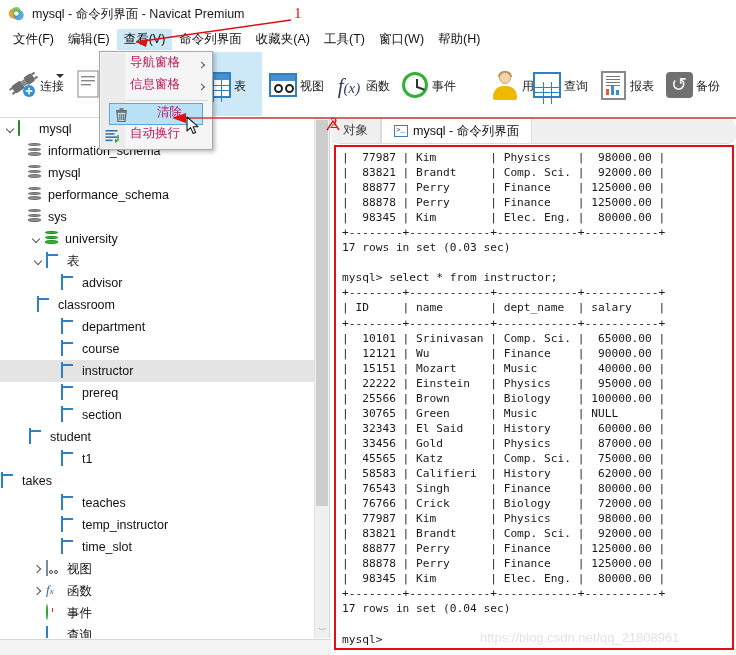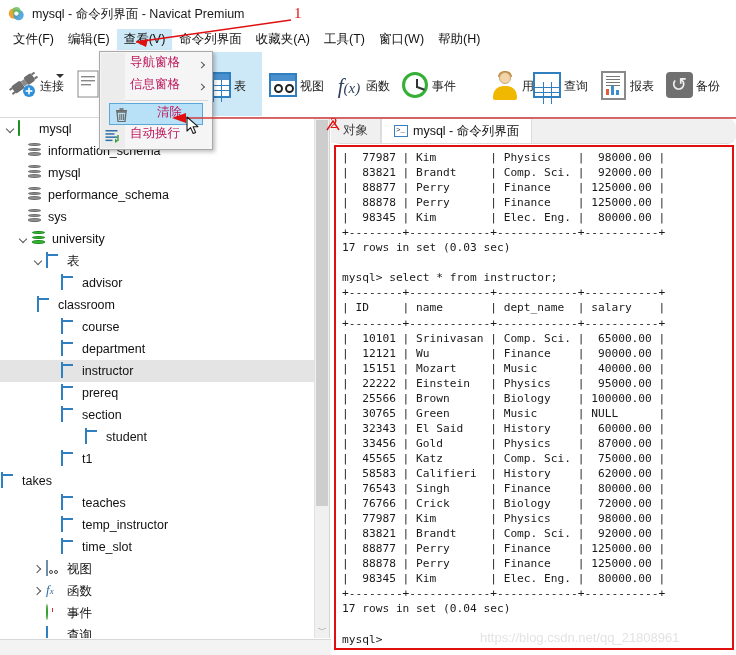--- a/index.html
+++ b/index.html
@@ -619,21 +619,21 @@
     <div class="tree-row" style="padding-left:26px;">
       <span class="ti"><span class="ico-db"><i></i><i></i><i></i></span></span>
       <span class="tlabel">performance_schema</span>
     </div>
 
     <div class="tree-row" style="padding-left:26px;">
       <span class="ti"><span class="ico-db"><i></i><i></i><i></i></span></span>
       <span class="tlabel">sys</span>
     </div>
 
-    <div class="tree-row" style="padding-left:17px;">
+    <div class="tree-row" style="padding-left:30px;">
       <span class="tw open"></span>
       <span class="ti"><span class="ico-dbg"><i></i><i></i><i></i></span></span>
       <span class="tlabel">university</span>
     </div>
 
     <div class="tree-row" style="padding-left:32px;">
       <span class="tw open"></span>
       <span class="ti"><span class="ico-tbl"><span class="ico-tblhdr"></span></span></span>
       <span class="tlabel">表</span>
     </div>
@@ -641,39 +641,39 @@
     <div class="tree-row" style="padding-left:60px;">
       <span class="ti"><span class="ico-tbl"><span class="ico-tblhdr"></span></span></span>
       <span class="tlabel">advisor</span>
     </div>
     <div class="tree-row" style="padding-left:36px;">
       <span class="ti"><span class="ico-tbl"><span class="ico-tblhdr"></span></span></span>
       <span class="tlabel">classroom</span>
     </div>
     <div class="tree-row" style="padding-left:60px;">
       <span class="ti"><span class="ico-tbl"><span class="ico-tblhdr"></span></span></span>
+      <span class="tlabel">department</span>
+    </div>
+    <div class="tree-row" style="padding-left:60px;">
+      <span class="ti"><span class="ico-tbl"><span class="ico-tblhdr"></span></span></span>
       <span class="tlabel">course</span>
     </div>
+    <div class="tree-row sel" style="padding-left:60px;">
+      <span class="ti"><span class="ico-tbl"><span class="ico-tblhdr"></span></span></span>
+      <span class="tlabel">instructor</span>
+    </div>
     <div class="tree-row" style="padding-left:60px;">
       <span class="ti"><span class="ico-tbl"><span class="ico-tblhdr"></span></span></span>
-      <span class="tlabel">department</span>
-    </div>
-    <div class="tree-row sel" style="padding-left:60px;">
-      <span class="ti"><span class="ico-tbl"><span class="ico-tblhdr"></span></span></span>
-      <span class="tlabel">instructor</span>
+      <span class="tlabel">prereq</span>
     </div>
     <div class="tree-row" style="padding-left:60px;">
       <span class="ti"><span class="ico-tbl"><span class="ico-tblhdr"></span></span></span>
-      <span class="tlabel">prereq</span>
-    </div>
-    <div class="tree-row" style="padding-left:60px;">
-      <span class="ti"><span class="ico-tbl"><span class="ico-tblhdr"></span></span></span>
       <span class="tlabel">section</span>
     </div>
-    <div class="tree-row" style="padding-left:84px;">
+    <div class="tree-row" style="padding-left:28px;">
       <span class="ti"><span class="ico-tbl"><span class="ico-tblhdr"></span></span></span>
       <span class="tlabel">student</span>
     </div>
     <div class="tree-row" style="padding-left:60px;">
       <span class="ti"><span class="ico-tbl"><span class="ico-tblhdr"></span></span></span>
       <span class="tlabel">t1</span>
     </div>
     <div class="tree-row" style="">
       <span class="ti"><span class="ico-tbl"><span class="ico-tblhdr"></span></span></span>
       <span class="tlabel">takes</span>

